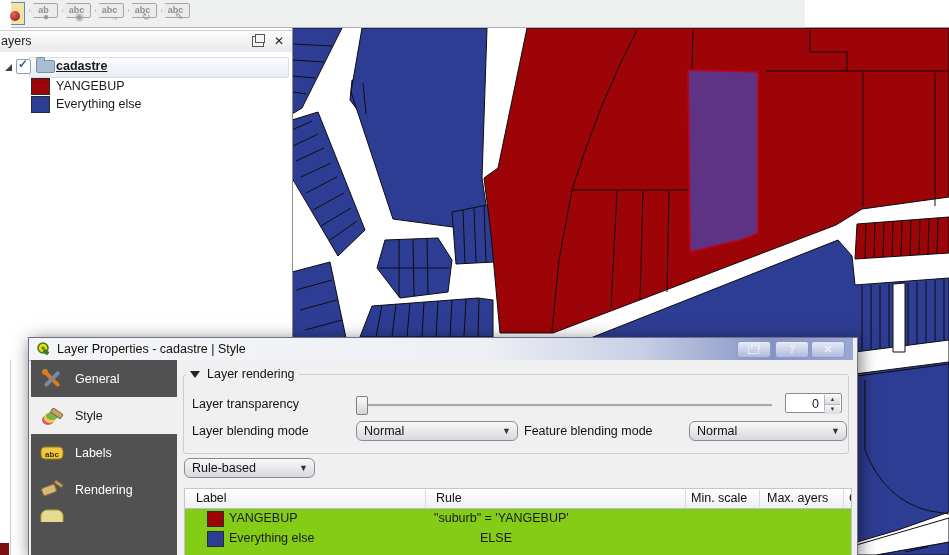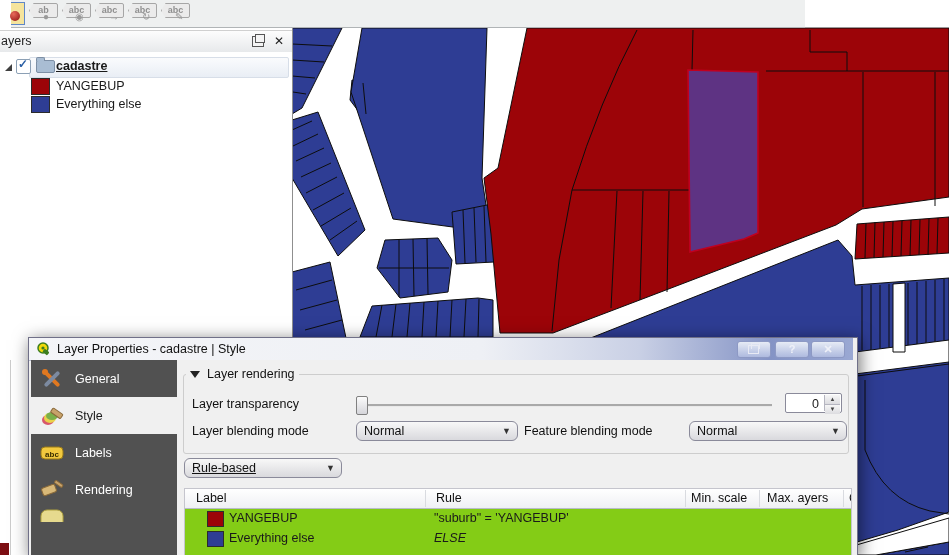--- a/index.html
+++ b/index.html
@@ -98,21 +98,21 @@
   .table{position:absolute;left:7px;top:128px;width:666px;bottom:0;background:#84cc16;
          border:1px solid #c5c5cd;border-bottom:none;overflow:hidden;}
   .thead{position:absolute;left:0;top:0;width:100%;height:19px;
          background:linear-gradient(#ffffff,#eff0f4);border-bottom:1px solid #b8bcc8;}
   .th{position:absolute;top:2px;font-size:12.5px;color:#101010;}
   .th-sep{position:absolute;top:1px;width:1px;height:17px;background:#d9dbe0;}
   .trow{position:absolute;left:0;width:100%;height:20px;font-size:12.5px;}
   .trow .rsw{position:absolute;left:22px;top:3px;width:15px;height:14px;border:1px solid #2b2b2b;}
   .trow .rlabel{position:absolute;left:44px;top:3px;}
   .trow .rrule{position:absolute;left:249px;top:3px;}
-  .it{font-style:italic;}
+  .it{margin-left:46px;}
 </style>
 </head>
 <body>
 <div id="root">
 
 <div class="map">
 <svg width="657" height="528" viewBox="292 27 657 528" xmlns="http://www.w3.org/2000/svg">
   <rect x="292" y="27" width="657" height="528" fill="#ffffff"></rect>
   <g fill="#2e3d94" stroke="#0d0d0d" stroke-width="1">
     <path d="M292,28 L342,28 L302,108 L292,114 Z"></path>
@@ -289,21 +289,21 @@
 
     <span class="lbl" style="left:15px;top:64px;">Layer blending mode</span>
     <div class="combo" style="left:179px;top:61px;width:162px;">
       <span>Normal</span><span class="arr">▼</span>
     </div>
     <span class="lbl" style="left:347px;top:64px;">Feature blending mode</span>
     <div class="combo" style="left:512px;top:61px;width:158px;">
       <span>Normal</span><span class="arr">▼</span>
     </div>
 
-    <div class="combo" style="left:7px;top:98px;width:158px;text-decoration:underline;">
+    <div class="combo" style="left:7px;top:98px;width:131px;">
       <span>Rule-based</span><span class="arr">▼</span>
     </div>
 
     <div class="table">
       <div class="thead">
         <span class="th" style="left:11px">Label</span>
         <span class="th" style="left:251px">Rule</span>
         <span class="th" style="left:506px">Min. scale</span>
         <span class="th" style="left:582px">Max. ayers</span>
         <span class="th" style="left:664px">C</span>

